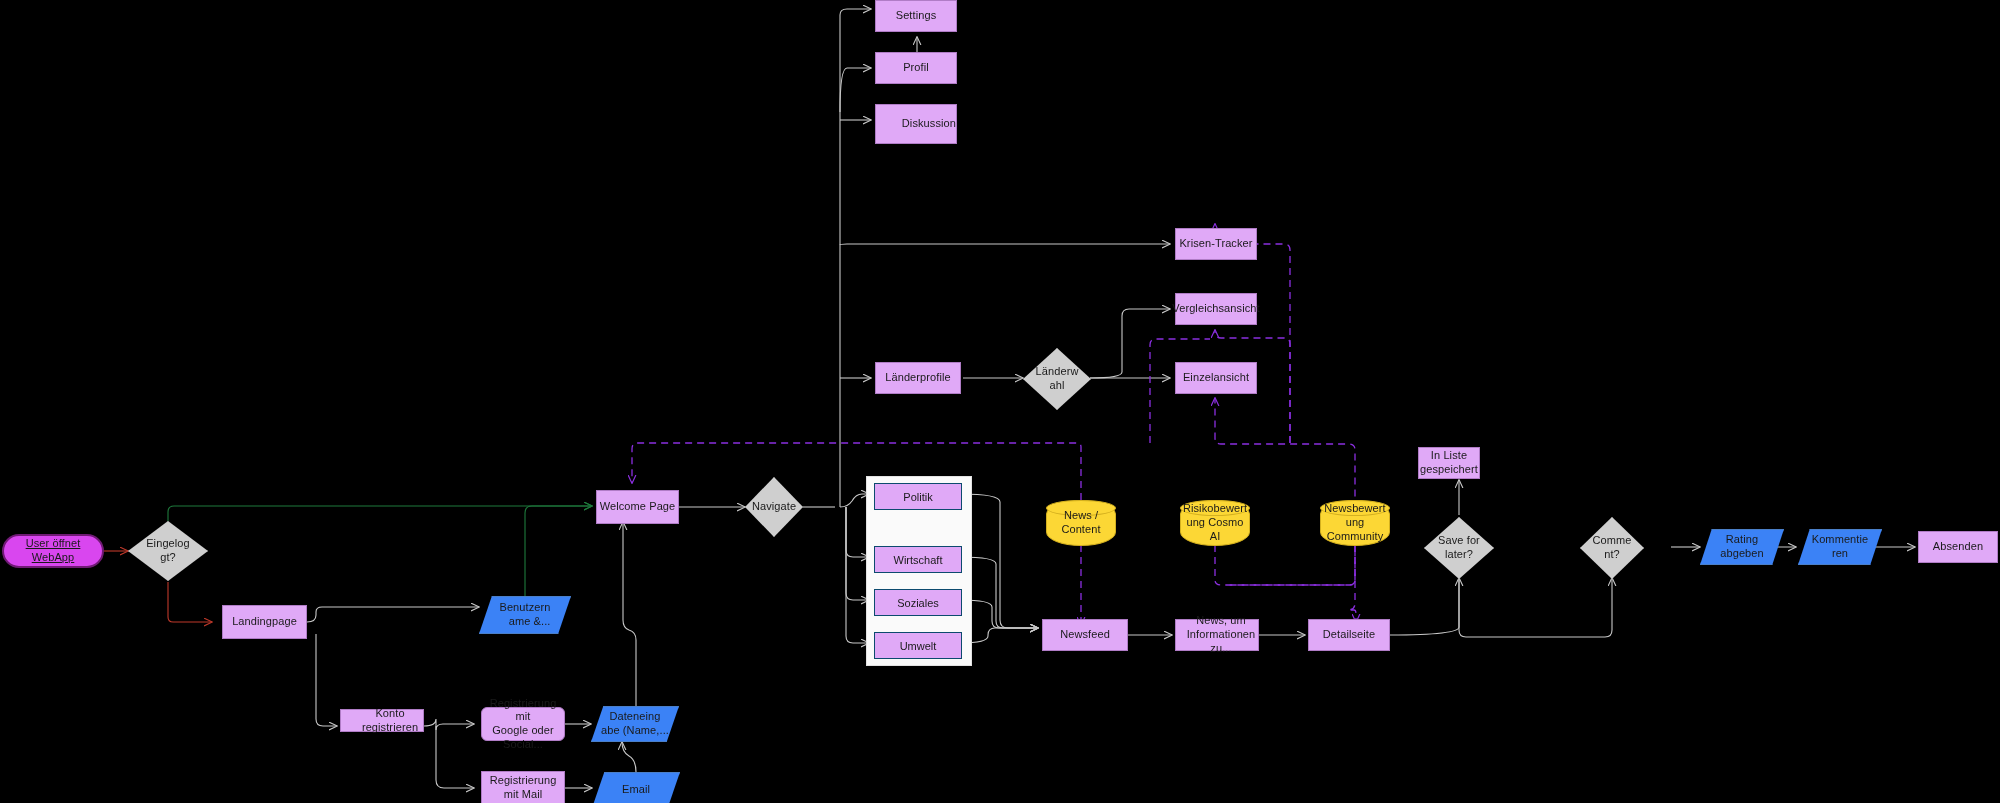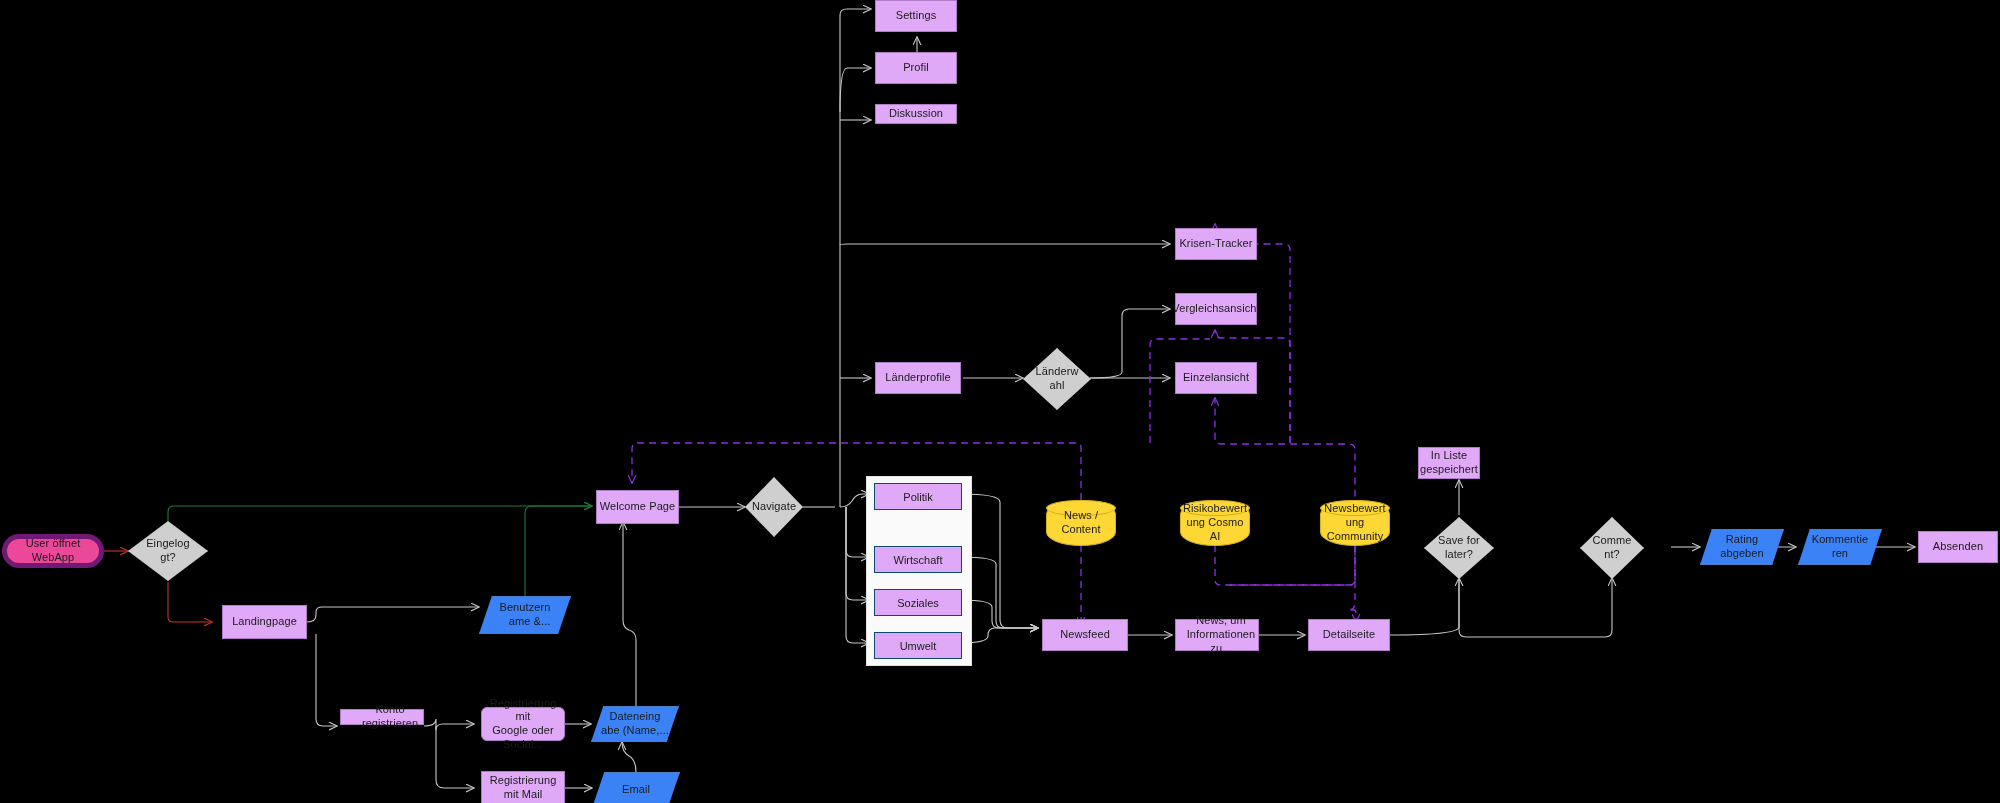--- a/index.html
+++ b/index.html
@@ -5,21 +5,21 @@
 <style>
   html,body{margin:0;padding:0;background:#000;}
   body{width:2000px;height:803px;overflow:hidden;font-family:"Liberation Sans",sans-serif;}
   #stage{position:relative;width:2000px;height:803px;background:#000;}
   svg#edges{position:absolute;left:0;top:0;width:2000px;height:803px;pointer-events:none;}
 
   .node{position:absolute;box-sizing:border-box;display:flex;align-items:center;
         justify-content:center;text-align:center;color:#1a1a1a;font-size:11px;
         line-height:1.25;letter-spacing:.1px;z-index:5;}
   .proc{background:#e0a9f7;border:1px solid #b07cc6;}
-  .term{background:#ec4899;border:5px solid #701a75;border-radius:18px;}
+  .term{background:#d946ef;border:2px solid #701a75;border-radius:18px;text-decoration:underline;}
   .dec{background:#cfcfcf;border:1px solid #9a9a9a;
        clip-path:polygon(50% 0,100% 50%,50% 100%,0 50%);}
   .io{background:#3b82f6;border:1px solid #4a7fc8;
       clip-path:polygon(14% 0,100% 0,86% 100%,0 100%);}
   .db{background:#fcd735;border:1px solid #d4b01f;border-radius:50%/14px;}
   .db .dbtop{position:absolute;left:-1px;right:-1px;top:-1px;height:14px;
       border:1px solid #d4b01f;border-radius:50%;background:#fcd735;}
   .db .dblabel{position:relative;z-index:2;padding:0 4px;}
   .grp{position:absolute;background:#fafafa;border:1px solid #e2e2e2;z-index:2;}
   .inner{position:absolute;background:#e0a9f7;border:1px solid #0c4a6e;
@@ -136,21 +136,21 @@
 
   <div class="node proc" style="left:222px;top:605px;width:85px;height:34px;">
     <span>Landingpage</span>
   </div>
 
   <div class="node io" style="left:479px;top:596px;width:92px;height:38px;text-align:right;">
     <span style="white-space:pre-line;">Benutzern
 ame &amp;...</span>
   </div>
 
-  <div class="node proc" style="left:340px;top:709px;width:84px;height:16px;padding-left:16px;">
+  <div class="node proc" style="left:340px;top:709px;width:84px;height:23px;padding-left:16px;">
     <span>Konto registrieren</span>
   </div>
 
   <div class="node proc" style="left:481px;top:707px;width:84px;height:34px;border-radius:6px;">
     <span style="white-space:pre-line;">Registrierung mit
 Google oder Social...</span>
   </div>
 
   <div class="node proc" style="left:481px;top:771px;width:84px;height:34px;">
     <span>Registrierung mit Mail</span>
@@ -174,21 +174,21 @@
   </div>
 
   <div class="node proc" style="left:875px;top:0px;width:82px;height:32px;">
     <span>Settings</span>
   </div>
 
   <div class="node proc" style="left:875px;top:52px;width:82px;height:32px;">
     <span>Profil</span>
   </div>
 
-  <div class="node proc" style="left:875px;top:104px;width:82px;height:20px;">
+  <div class="node proc" style="left:875px;top:104px;width:82px;height:40px;justify-content:flex-end;">
     <span>Diskussion</span>
   </div>
 
   <div class="node proc" style="left:1175px;top:228px;width:82px;height:32px;">
     <span>Krisen-Tracker</span>
   </div>
 
   <div class="node proc" style="left:875px;top:362px;width:86px;height:32px;">
     <span>Länderprofile</span>
   </div>

